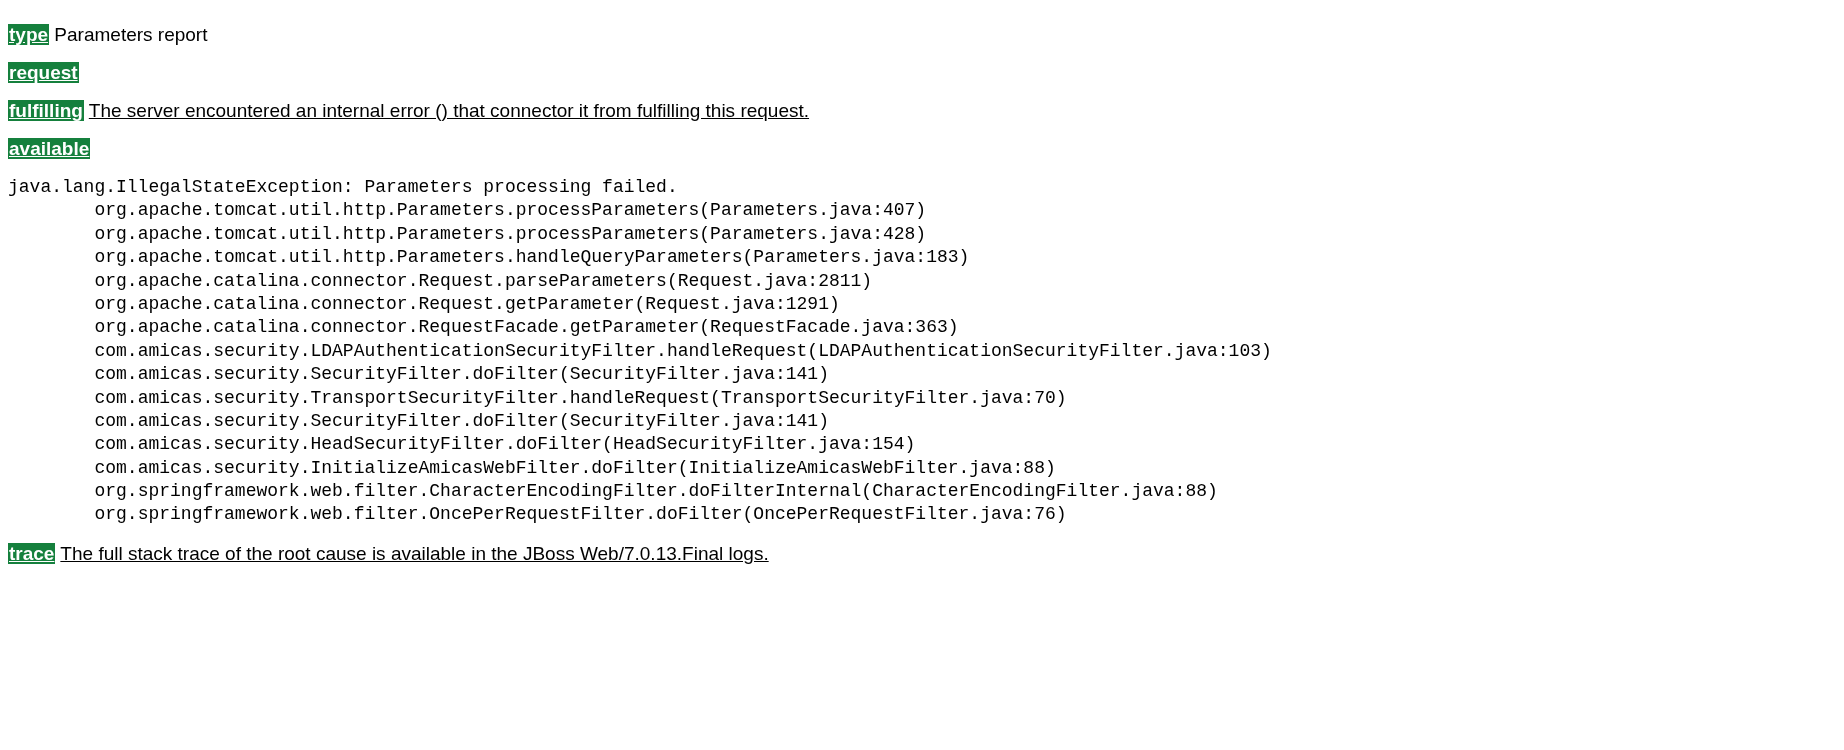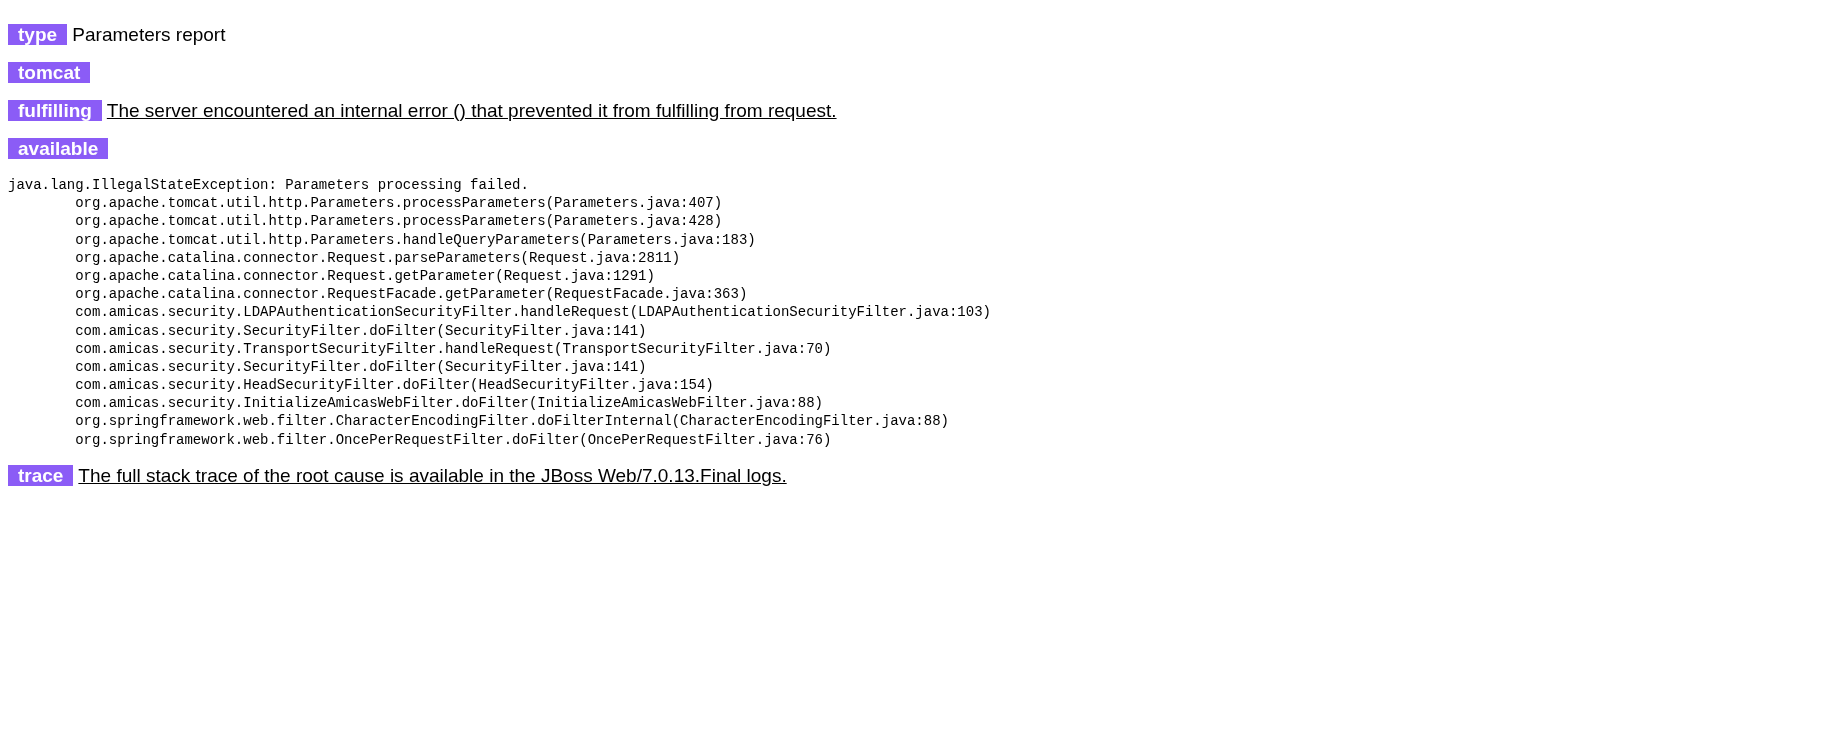--- a/index.html
+++ b/index.html
@@ -6,52 +6,53 @@
       font-family: Arial, Helvetica, sans-serif;
       font-size: 19px;
       margin: 8px 0 8px 8px;
       background: #ffffff;
       color: #000000;
     }
     p {
       margin: 16px 0;
     }
     .label {
-      background-color: #8b5cf6;
+      background-color: #15803d;
       color: #ffffff;
       font-weight: bold;
-      padding: 0 10px;
+      padding: 0 1px;
+      text-decoration: underline;
     }
     .underlined {
       text-decoration: underline;
     }
     pre {
       font-family: "Courier New", Courier, monospace;
-      font-size: 14px;
+      font-size: 18px;
       white-space: pre;
       margin: 16px 0;
       line-height: 1.3;
     }
   </style>
 </head>
 <body>
 
 <p>
   <span class="label">type</span>
   <span>Parameters report</span>
 </p>
 
 <p>
-  <span class="label">tomcat</span>
+  <span class="label">request</span>
   <span class="underlined"></span>
 </p>
 
 <p>
   <span class="label">fulfilling</span>
-  <span class="underlined">The server encountered an internal error () that prevented it from fulfilling from request.</span>
+  <span class="underlined">The server encountered an internal error () that connector it from fulfilling this request.</span>
 </p>
 
 <p>
   <span class="label">available</span>
 </p>
 
 <pre>java.lang.IllegalStateException: Parameters processing failed.
 	org.apache.tomcat.util.http.Parameters.processParameters(Parameters.java:407)
 	org.apache.tomcat.util.http.Parameters.processParameters(Parameters.java:428)
 	org.apache.tomcat.util.http.Parameters.handleQueryParameters(Parameters.java:183)

